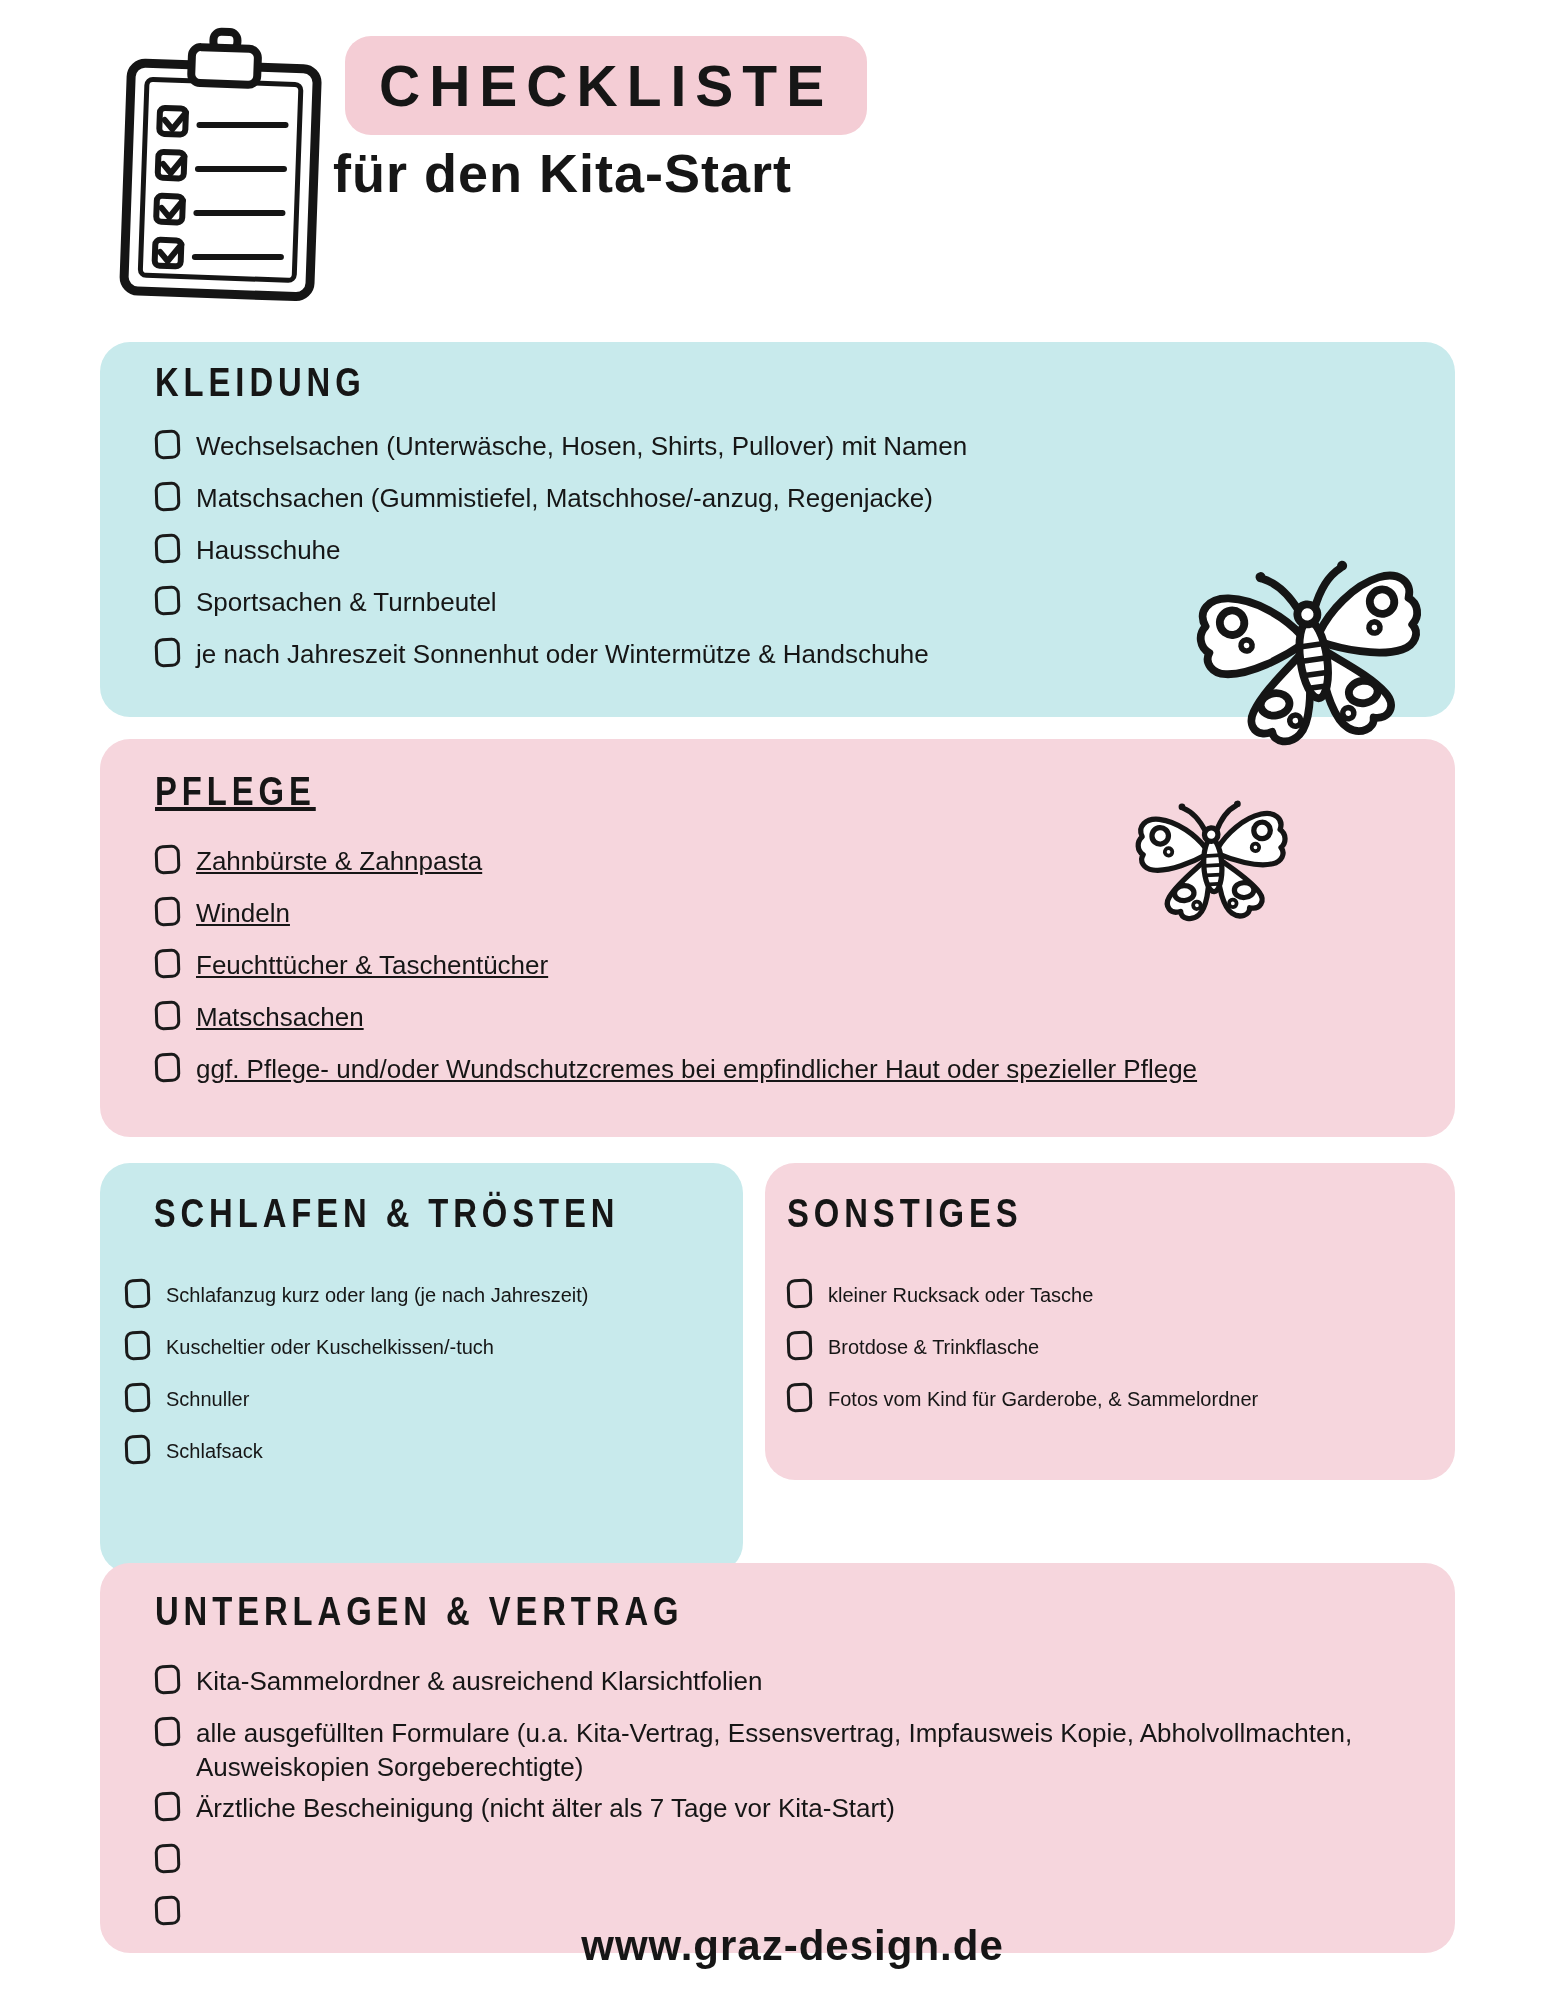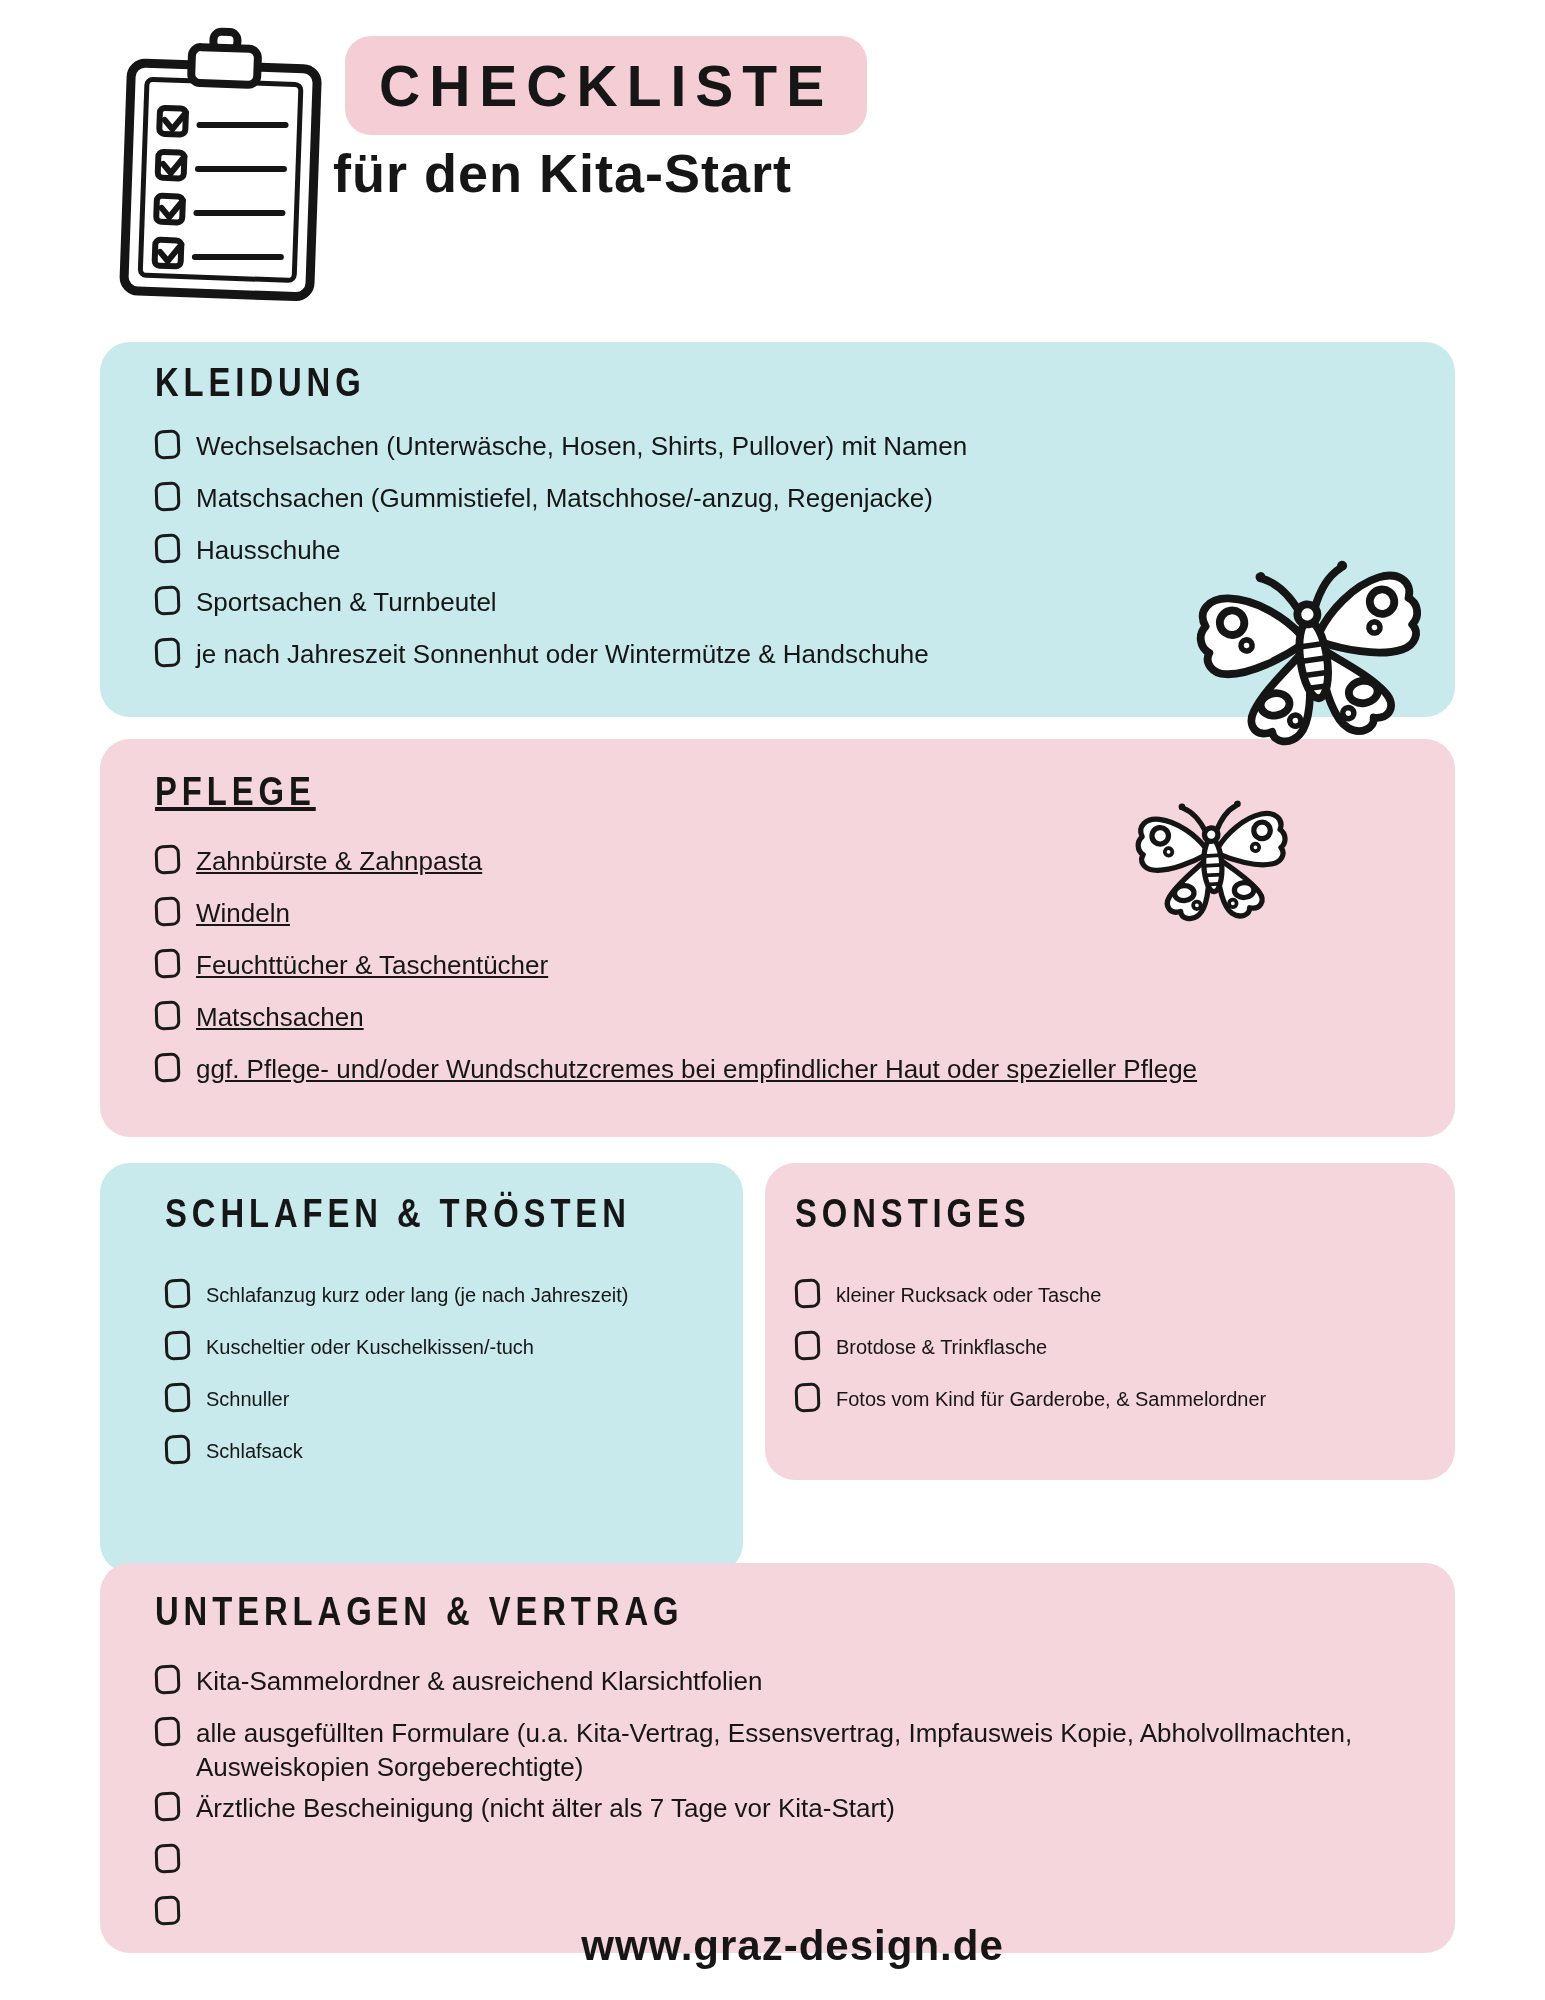--- a/index.html
+++ b/index.html
@@ -31,23 +31,23 @@
     flex:0 0 auto; width:25px; height:29px; border:3px solid #1a1a1a; border-radius:8px;
     margin:2px 16px 0 0; transform:rotate(-2deg); background:transparent;
   }
   .item-label { font-size:26px; line-height:34px; padding-top:1px; }
   .small .item-label { font-size:20px; }
 
   #kleidung   { left:100px; top:342px;  width:1355px; height:375px; padding:16px 40px 0 55px; }
   #kleidung .items   { margin-top:16px; }
   #pflege     { left:100px; top:739px;  width:1355px; height:398px; padding:28px 40px 0 55px; }
   #pflege .items     { margin-top:22px; }
-  #schlafen   { left:100px; top:1163px; width:643px;  height:410px; padding:26px 15px 0 65px;text-align:right; }
+  #schlafen   { left:100px; top:1163px; width:643px;  height:410px; padding:26px 15px 0 25px;text-align:right; }
   #schlafen .items   { margin-top:34px; }
-  #sonstiges  { left:765px; top:1163px; width:690px;  height:317px; padding:26px 20px 0 30px; }
+  #sonstiges  { left:765px; top:1163px; width:690px;  height:317px; padding:26px 20px 0 22px; }
   #sonstiges .items  { margin-top:34px; }
   #unterlagen { left:100px; top:1563px; width:1355px; height:390px; padding:24px 40px 0 55px; }
   #unterlagen .items { margin-top:22px; }
 
   
   .butterfly-1 { position:absolute; left:1190px; top:545px; width:245px; height:206px; }
   .butterfly-2 { position:absolute; left:1130px; top:788px; width:165px; height:139px; }
 
   
   .footer {

